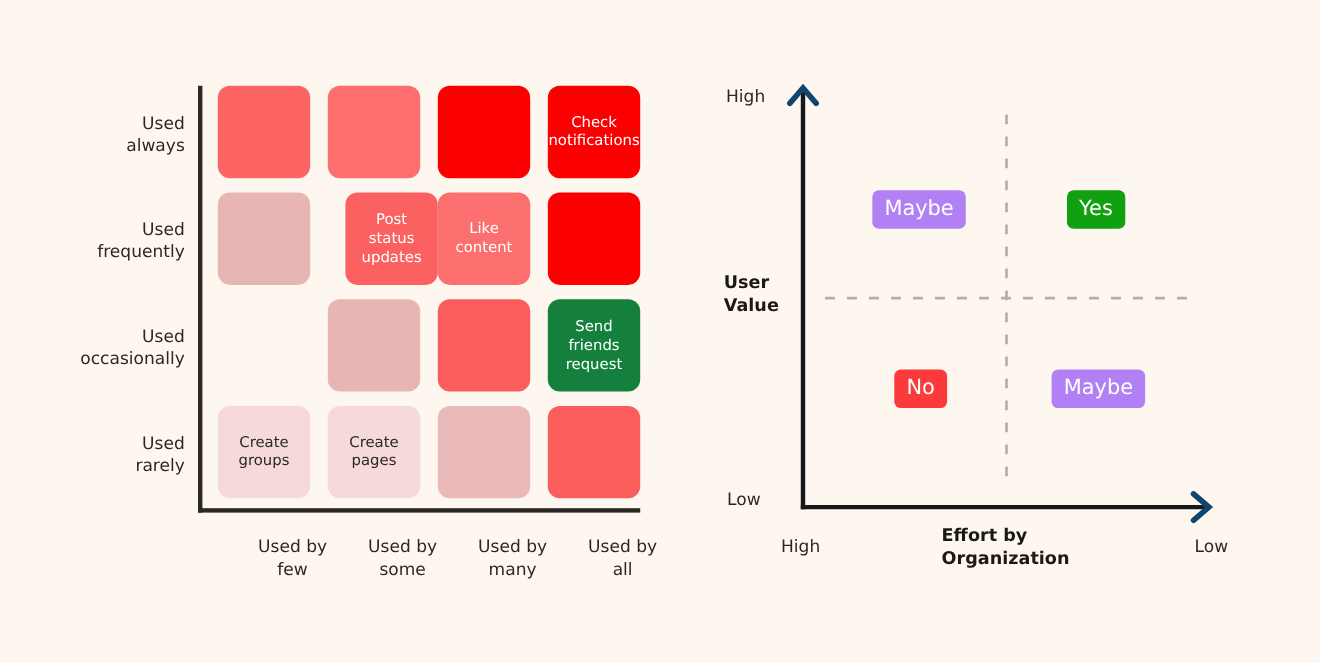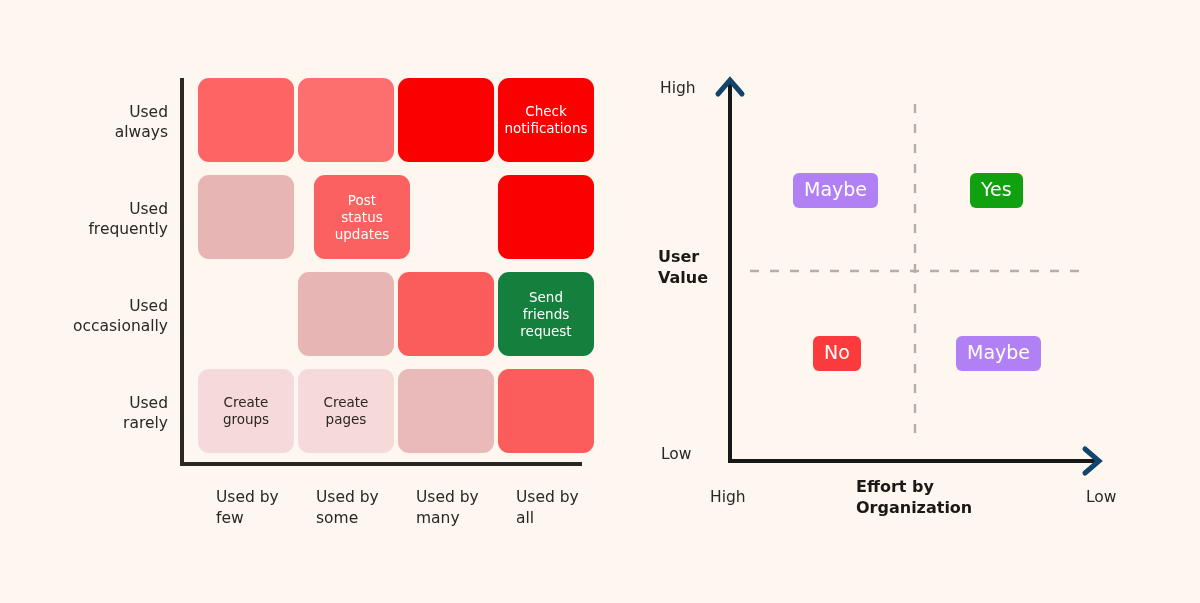--- a/index.html
+++ b/index.html
@@ -53,21 +53,21 @@
     color: #2b2723;
     white-space: pre-line;
   }
   #matrix-grid {
     position: absolute;
     left: 198px; top: 78px;
     width: 386px; height: 388px;
   }
   .cell {
     position: absolute;
-    width: 96px;
+    width: 84px;
     height: 84px;
     border-radius: 11px;
     display: flex;
     align-items: center;
     justify-content: center;
     text-align: center;
     font-size: 13.5px;
     line-height: 17px;
     white-space: pre-line;
     box-sizing: border-box;
@@ -75,21 +75,21 @@
   }
   #matrix-collabels {
     position: absolute;
     left: 198px; top: 487px;
     width: 400px; height: 50px;
   }
   .col-label {
     position: absolute;
     top: 0;
     width: 100px;
-    text-align: left;
+    text-align: center;
     font-size: 15.5px;
     line-height: 21px;
     color: #2b2723;
     white-space: pre-line;
   }
 
   
   #quadrant-panel {
     position: absolute;
     left: 620px; top: 0;
@@ -151,20 +151,22 @@
       <div class="cell" style="left: 0px; top: 0px; background-color: rgb(253, 100, 100); color: rgb(255, 255, 255);"></div>
       <div class="cell" style="left: 100px; top: 0px; background-color: rgb(253, 111, 111); color: rgb(255, 255, 255);"></div>
       <div class="cell" style="left: 200px; top: 0px; background-color: rgb(250, 0, 0); color: rgb(255, 255, 255);"></div>
       <div class="cell" style="left: 300px; top: 0px; background-color: rgb(250, 0, 0); color: rgb(255, 255, 255);">Check
 notifications</div>
 
       <div class="cell" style="left: 0px; top: 97px; background-color: rgb(232, 181, 181); color: rgb(43, 39, 35);"></div>
       <div class="cell" style="left: 100px; top: 97px; background-color: rgb(251, 97, 97); color: rgb(255, 255, 255); margin-left: 16px;">Post
 status
 updates</div>
+      <div class="cell" style="left: 200px; top: 97px; background-color: rgb(251, 111, 111); color: rgb(255, 255, 255);">Like
+content</div>
       <div class="cell" style="left: 300px; top: 97px; background-color: rgb(250, 0, 0); color: rgb(255, 255, 255);"></div>
 
       <div class="cell" style="left: 100px; top: 194px; background-color: rgb(232, 181, 181); color: rgb(43, 39, 35);"></div>
       <div class="cell" style="left: 200px; top: 194px; background-color: rgb(251, 92, 92); color: rgb(255, 255, 255);"></div>
       <div class="cell" style="left: 300px; top: 194px; background-color: #15803d; color: rgb(255, 255, 255);">Send
 friends
 request</div>
 
       <div class="cell" style="left: 0px; top: 291px; background-color: rgb(246, 218, 218); color: rgb(43, 39, 35);">Create
 groups</div>

